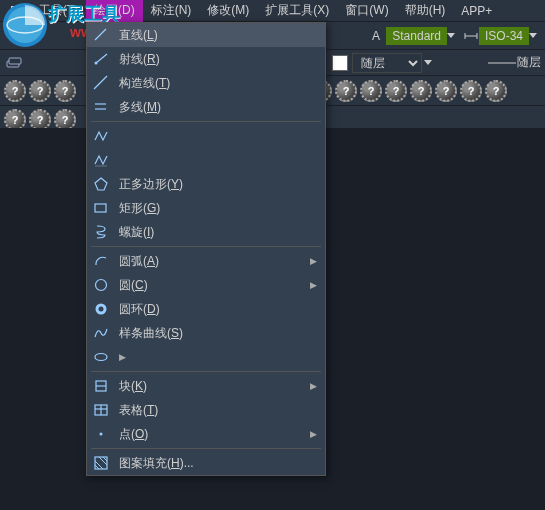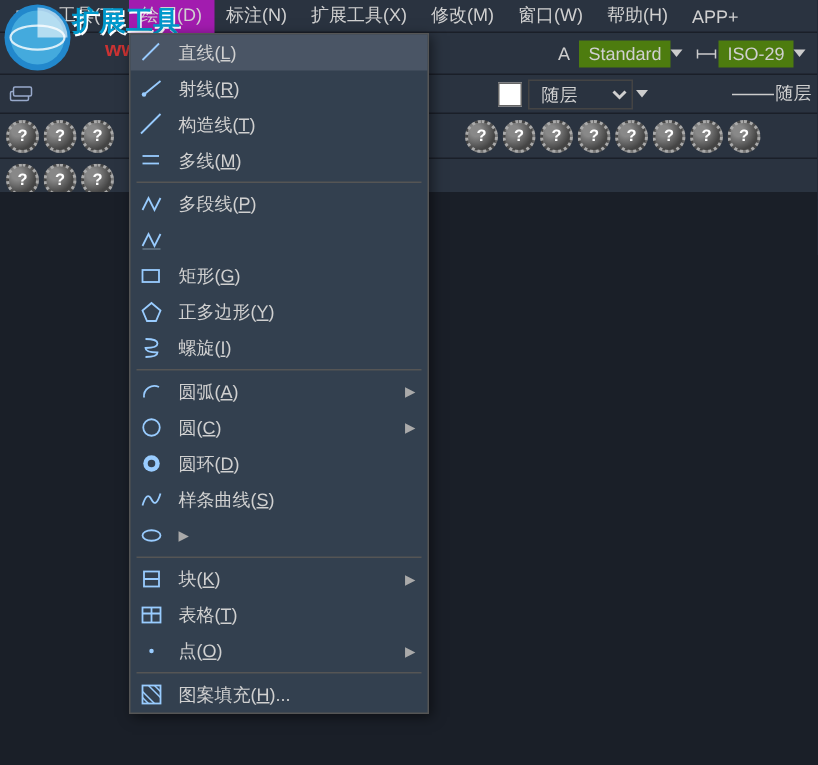--- a/index.html
+++ b/index.html
@@ -19,21 +19,21 @@
 .toolbar2 .layer select{background:#2a3340;color:#d0d0d0;border:1px solid #444;padding:1px 4px;width:70px;height:20px}
 .toolbar2 .rt{margin-left:auto;margin-right:4px;display:flex;align-items:center}
 .toolbar3{height:30px;background:#2a3340;display:flex;align-items:center;border-bottom:1px solid #1a1f28;padding-left:4px;gap:4px}
 .qicon{width:22px;height:22px;background:radial-gradient(circle at 30% 30%,#888 20%,#444 70%);border-radius:50%;display:flex;align-items:center;justify-content:center;color:#fff;font-size:11px;font-weight:bold;border:2px dotted #aaa}
 .toolbar3 .grp{display:flex;gap:3px}
 .toolbar3 .grp2{display:flex;gap:3px;margin-left:230px}
 .tabbar{height:22px;display:flex;align-items:center;padding-left:2px}
 .tab{background:#3a4555;padding:3px 8px;display:flex;align-items:center;gap:6px;border-radius:2px 2px 0 0}
 .tab .x{cursor:pointer;font-size:11px}
 .canvas{position:absolute;left:0;top:128px;right:0;bottom:0;background:#1a1f28}
-.dropdown{position:absolute;left:86px;top:22px;width:200px;background:#33404f;border:1px solid #555;box-shadow:2px 2px 8px rgba(0,0,0,0.5);z-index:10}
+.dropdown{position:absolute;left:86px;top:22px;width:240px;background:#33404f;border:1px solid #555;box-shadow:2px 2px 8px rgba(0,0,0,0.5);z-index:10}
 .dropdown .row{height:24px;display:flex;align-items:center;padding:0 8px 0 4px;cursor:pointer;position:relative}
 .dropdown .row.hl{background:#4a5565}
 .dropdown .ic{width:20px;height:20px;display:flex;align-items:center;justify-content:center;margin-right:8px}
 .dropdown .lbl{flex:1}
 .dropdown .lbl u{text-decoration:underline}
 .dropdown .arr{font-size:9px;color:#aaa}
 .dropdown .divider{height:1px;background:#555;margin:2px 4px}
 svg{display:block}
 .chev{width:0;height:0;border-left:4px solid transparent;border-right:4px solid transparent;border-top:5px solid #ccc;display:inline-block}
 </style>
@@ -49,41 +49,41 @@
     </svg>
 </div>
 <div class="watermark">扩展工具</div>
 <div class="wmurl">www.ad359.cn</div>
 
 <div class="menubar">
   <div class="mi">D)</div>
   <div class="mi">工具(T)</div>
   <div class="mi active">绘图(D)</div>
   <div class="mi">标注(N)</div>
+  <div class="mi">修改(M)</div>
   <div class="mi">扩展工具(X)</div>
-  <div class="mi">修改(M)</div>
   <div class="mi">窗口(W)</div>
   <div class="mi">帮助(H)</div>
   <div class="mi">APP+</div>
 </div>
 
 <div class="toolbar1">
   <div style="flex:1"></div>
   <div class="std">
     <svg width="16" height="16">
         <text x="2" y="12" fill="#ccc" font-size="11">A</text>
       </svg>
     <span class="lbl">Standard</span>
     <span class="chev"></span>
   </div>
   <div class="std">
     <svg width="16" height="16">
         <path d="M2 8 L14 8 M2 5 L2 11 M14 5 L14 11" stroke="#ccc" stroke-width="1"></path>
       </svg>
-    <span class="lbl">ISO-29</span>
+    <span class="lbl">ISO-34</span>
     <span class="chev"></span>
   </div>
 </div>
 
 <div class="toolbar2">
   <div class="tb" style="margin-left:0">
     <svg width="18" height="18">
         <rect x="3" y="7" width="12" height="6" rx="1" fill="none" stroke="#9ac"></rect>
         <rect x="5" y="4" width="12" height="6" rx="1" fill="#2a3340" stroke="#9ac"></rect>
       </svg>
@@ -172,45 +172,44 @@
       </div>
       <div class="lbl">多线(<u>M</u>)</div>
     </div>
     <div class="divider"></div>
     <div class="row">
       <div class="ic">
         <svg width="18" height="18">
           <path d="M3 13 L7 5 L11 13 L15 5" stroke="#9cf" stroke-width="1.2" fill="none"></path>
         </svg>
       </div>
-      <div class="lbl">多段线(<u>P</u>)</div>
     </div>
     <div class="row">
       <div class="ic">
         <svg width="18" height="18">
           <path d="M3 13 L7 5 L11 13 L15 5" stroke="#9cf" stroke-width="1.2" fill="none"></path>
           <line x1="3" y1="15" x2="15" y2="15" stroke="#678"></line>
         </svg>
       </div>
     </div>
     <div class="row">
       <div class="ic">
         <svg width="18" height="18">
+          <polygon points="9,3 15,8 12,15 6,15 3,8" stroke="#9cf" stroke-width="1.2" fill="none"></polygon>
+        </svg>
+      </div>
+      <div class="lbl">正多边形(<u>Y</u>)</div>
+    </div>
+    <div class="row">
+      <div class="ic">
+        <svg width="18" height="18">
           <rect x="3" y="5" width="11" height="8" stroke="#9cf" stroke-width="1.2" fill="none"></rect>
         </svg>
       </div>
       <div class="lbl">矩形(<u>G</u>)</div>
-    </div>
-    <div class="row">
-      <div class="ic">
-        <svg width="18" height="18">
-          <polygon points="9,3 15,8 12,15 6,15 3,8" stroke="#9cf" stroke-width="1.2" fill="none"></polygon>
-        </svg>
-      </div>
-      <div class="lbl">正多边形(<u>Y</u>)</div>
     </div>
     <div class="row">
       <div class="ic">
         <svg width="18" height="18">
           <path d="M5 3 Q13 3 13 6 Q13 9 5 9 Q5 12 13 12 Q13 15 5 15" stroke="#9cf" stroke-width="1.2" fill="none"></path>
         </svg>
       </div>
       <div class="lbl">螺旋(<u>I</u>)</div>
     </div>
     <div class="divider"></div>

